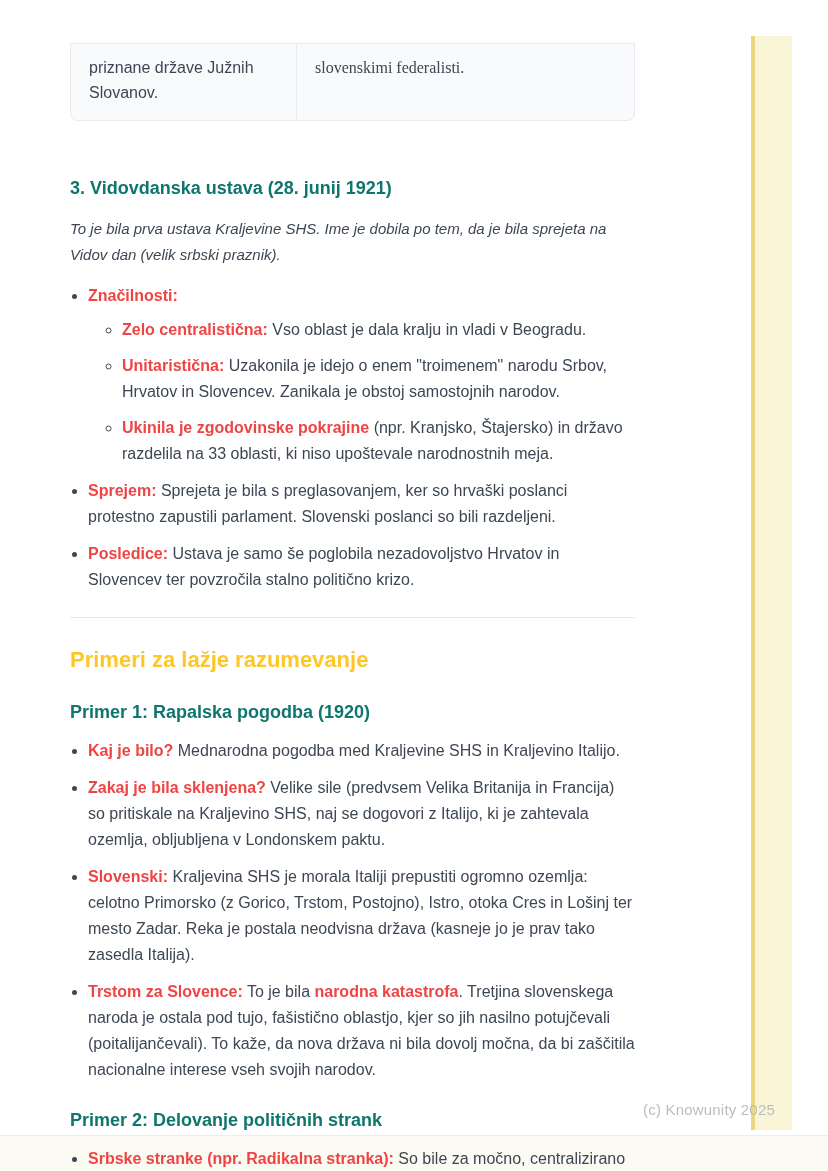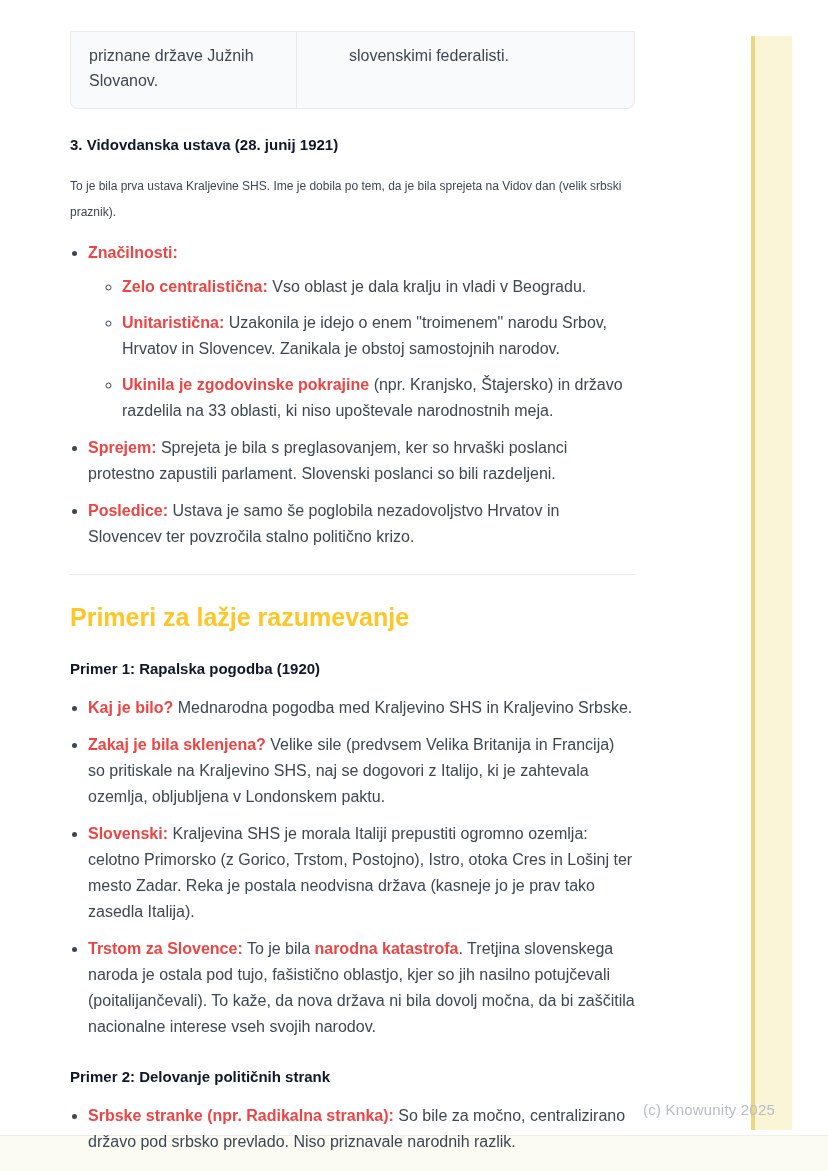--- a/index.html
+++ b/index.html
@@ -24,59 +24,58 @@
   .watermark{
     position:absolute;top:1101px;right:53px;
     font-size:15px;color:#b9bdc2;letter-spacing:.2px;
     z-index:3;
   }
   .content{
     position:absolute;left:70px;top:0;width:565px;z-index:2;
   }
   
   .tbl{
-    display:flex;margin-top:31px;
+    display:flex;margin-top:43px;
     background:#f9fafb;
     border:1px solid #e8eaee;
     border-radius:0 0 8px 8px;
     box-sizing:border-box;
-    gap:34px;
   }
   .tbl-cell{
     padding:11px 18px 15px 18px;
     font-size:16px;line-height:25px;color:#3d4754;
     box-sizing:border-box;
   }
   .tbl-cell.c1{width:226px;border-right:1px solid #e8eaee;}
-  .tbl-cell.c2{flex:1;}
+  .tbl-cell.c2{flex:1;font-family:Liberation Serif, serif;}
   h3{
-    font-size:15px;font-weight:bold;color:#0f172a;
-    margin:25px 0 0 0;line-height:22px;
+    font-size:18px;font-weight:bold;color:#0f766e;
+    margin:56px 0 0 0;line-height:22px;
   }
   p.body{
-    font-size:12px;line-height:26px;margin:17px 0 0 0;color:#3d4754;
+    font-size:15px;line-height:26px;margin:17px 0 0 0;color:#3d4754;font-style:italic;
   }
   ul.lvl1{
     list-style:disc;margin:15px 0 0 0;padding:0 0 0 18px;
   }
   ul.lvl1 > li{
     font-size:16px;line-height:26px;margin:0 0 11px 0;color:#3d4754;
   }
   ul.lvl2{
     list-style:circle;margin:8px 0 4px 0;padding:0 0 0 34px;
   }
   ul.lvl2 > li{
     font-size:16px;line-height:26px;margin:0 0 10px 0;
   }
   li strong, p strong{color:#ef4444;}
   hr.rule{
     border:none;border-top:1px solid #e7e9ec;margin:24px 0 0 0;
   }
   h2.accent{
-    font-size:25px;font-weight:bold;margin:27px 0 0 0;line-height:30px;
+    font-size:22px;font-weight:bold;margin:27px 0 0 0;line-height:30px;
   }
   h3.primer{margin-top:26px;}
 </style>
 </head>
 <body>
 
 <div class="page">
 
   <div class="side-strip" style="background: rgb(251, 245, 216); border-left-color: rgb(234, 215, 127);"></div>
 
@@ -104,21 +103,21 @@
       <li><strong>Posledice:</strong><span> Ustava je samo še poglobila nezadovoljstvo Hrvatov in Slovencev ter povzročila stalno politično krizo.</span></li>
     </ul>
 
     <hr class="rule">
 
     <h2 class="accent" style="color: rgb(255, 198, 39);">Primeri za lažje razumevanje</h2>
 
     <h3 class="primer">Primer 1: Rapalska pogodba (1920)</h3>
 
     <ul class="lvl1">
-      <li><strong>Kaj je bilo?</strong><span> Mednarodna pogodba med Kraljevino SHS in Kraljevino Srbske.</span></li>
+      <li><strong>Kaj je bilo?</strong><span> Mednarodna pogodba med Kraljevine SHS in Kraljevino Italijo.</span></li>
       <li><strong>Zakaj je bila sklenjena?</strong><span> Velike sile (predvsem Velika Britanija in Francija) so pritiskale na Kraljevino SHS, naj se dogovori z Italijo, ki je zahtevala ozemlja, obljubljena v Londonskem paktu.</span></li>
       <li><strong>Slovenski:</strong><span> Kraljevina SHS je morala Italiji prepustiti ogromno ozemlja: celotno Primorsko (z Gorico, Trstom, Postojno), Istro, otoka Cres in Lošinj ter mesto Zadar. Reka je postala neodvisna država (kasneje jo je prav tako zasedla Italija).</span></li>
       <li><strong>Trstom za Slovence:</strong><span> To je bila </span><strong>narodna katastrofa</strong><span>. Tretjina slovenskega naroda je ostala pod tujo, fašistično oblastjo, kjer so jih nasilno potujčevali (poitalijančevali). To kaže, da nova država ni bila dovolj močna, da bi zaščitila nacionalne interese vseh svojih narodov.</span></li>
     </ul>
 
     <h3 class="primer">Primer 2: Delovanje političnih strank</h3>
 
     <ul class="lvl1">
       <li><strong>Srbske stranke (npr. Radikalna stranka):</strong><span> So bile za močno, centralizirano državo pod srbsko prevlado. Niso priznavale narodnih razlik.</span></li>
     </ul>

